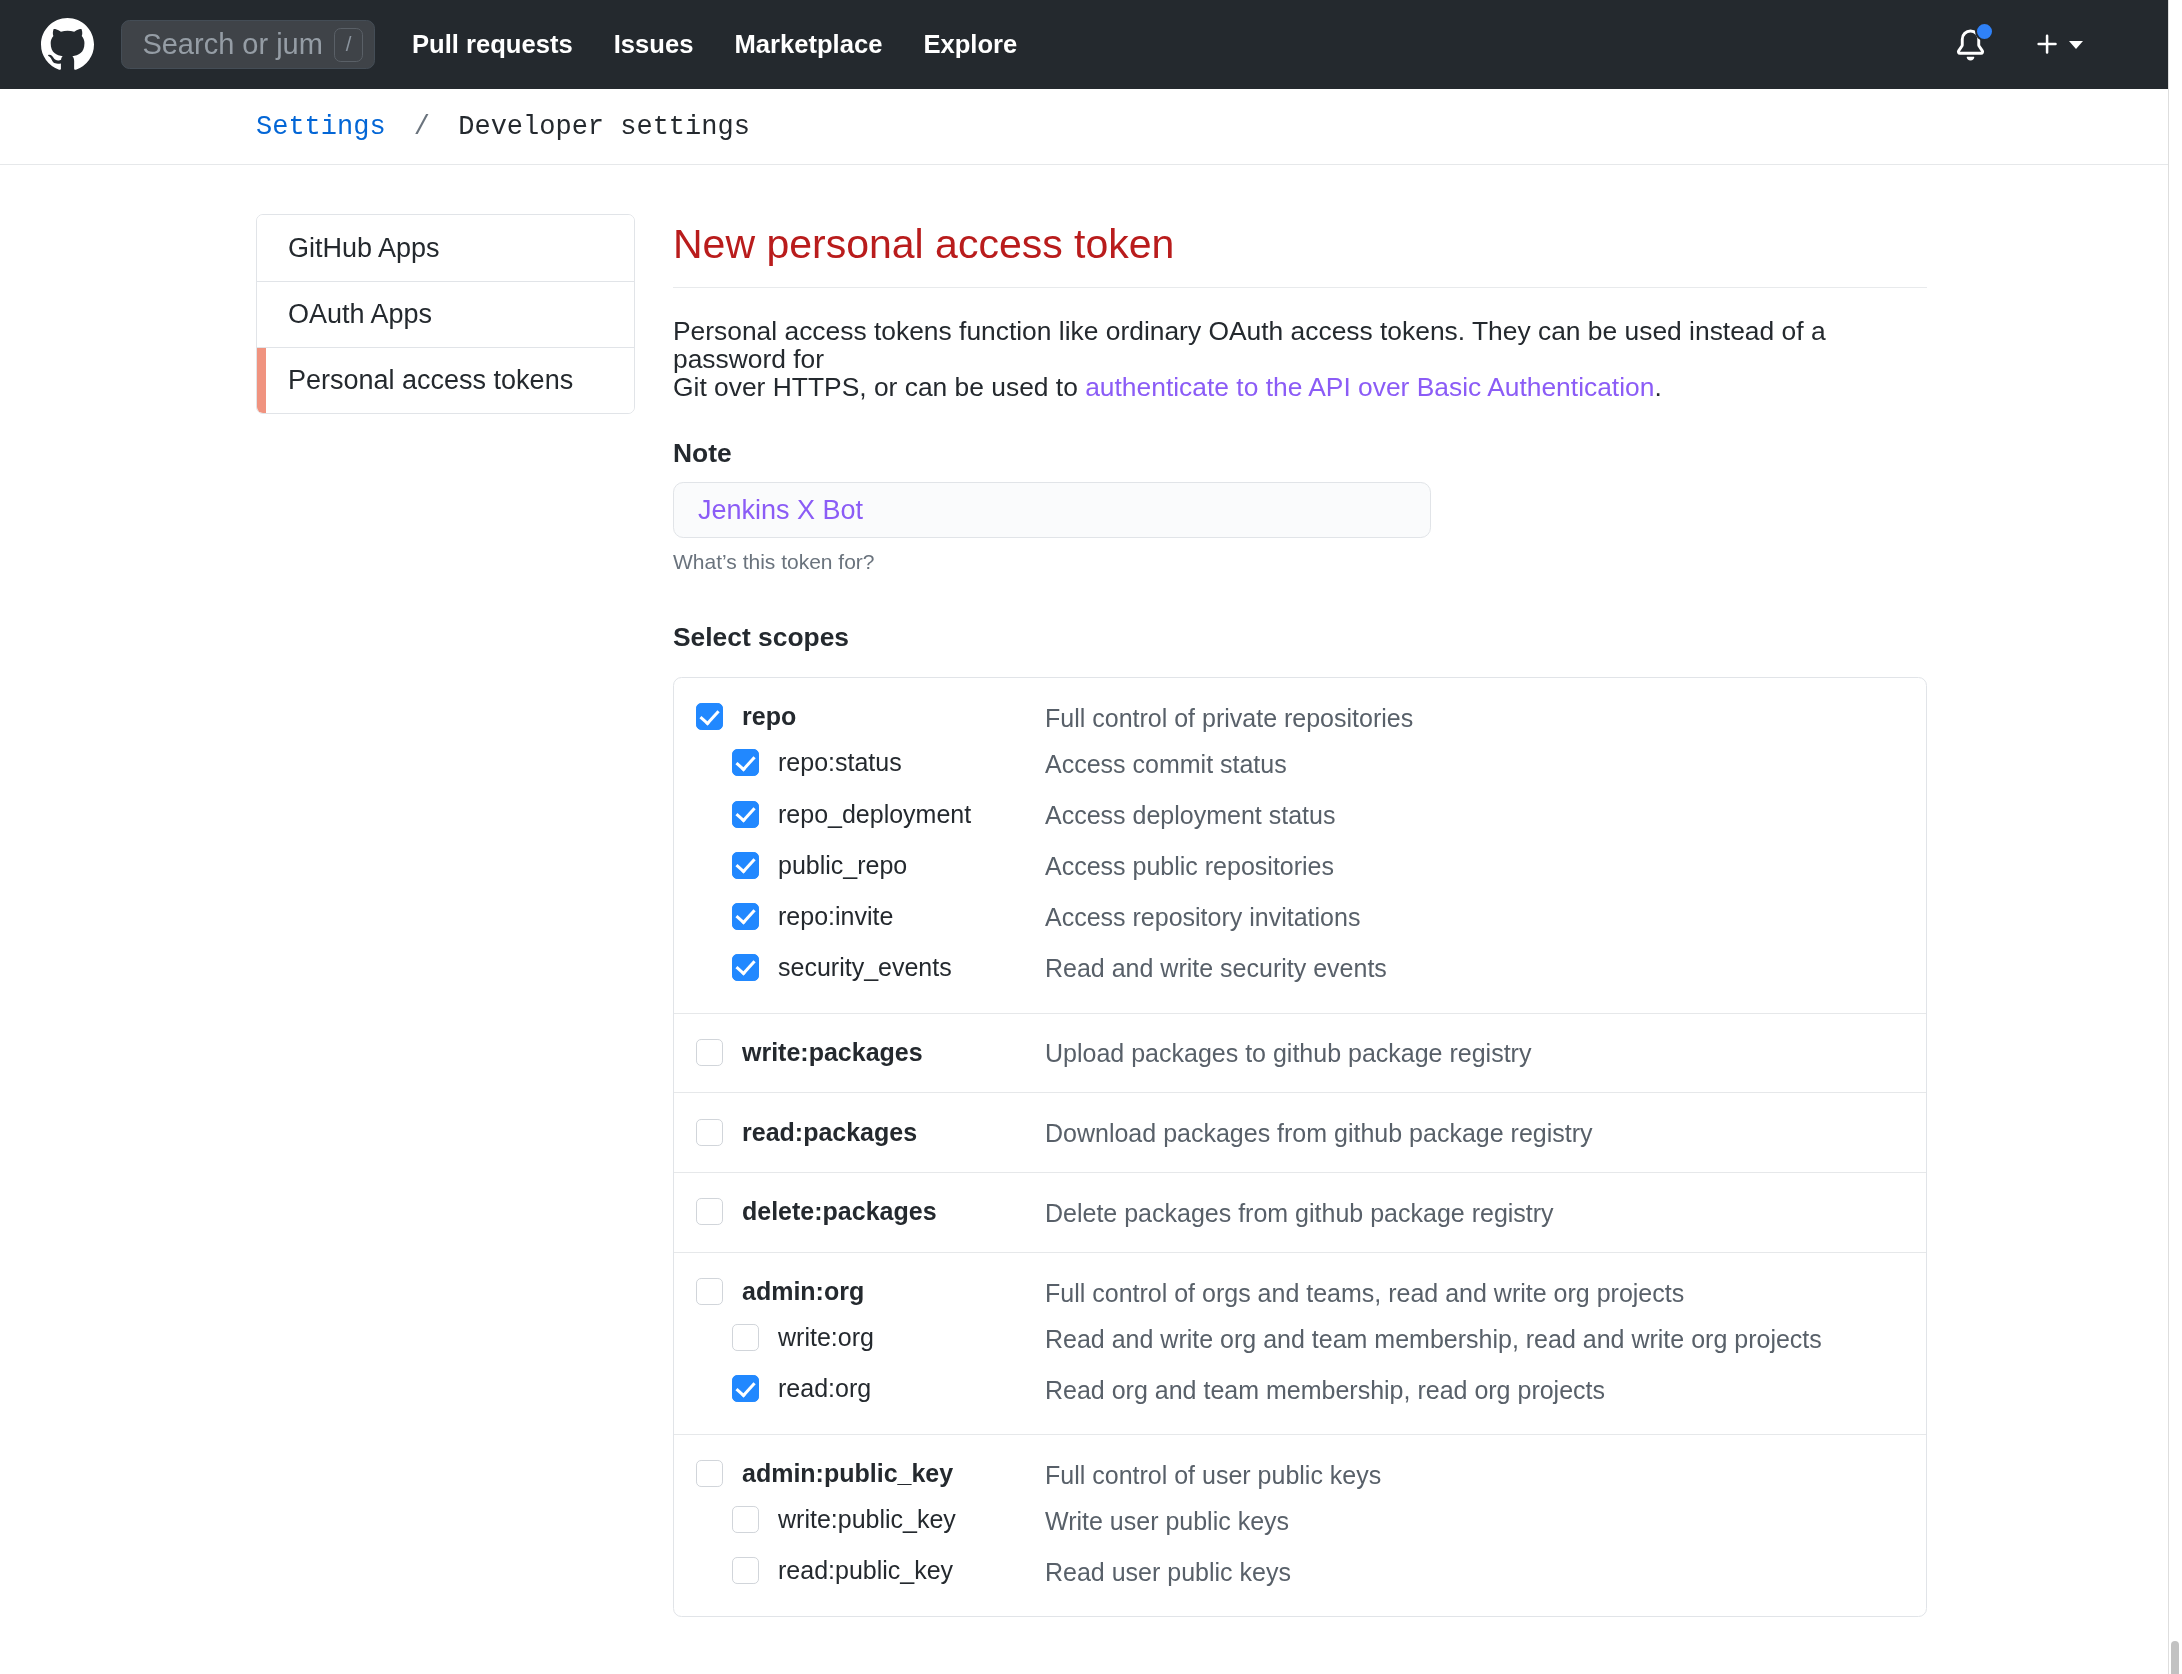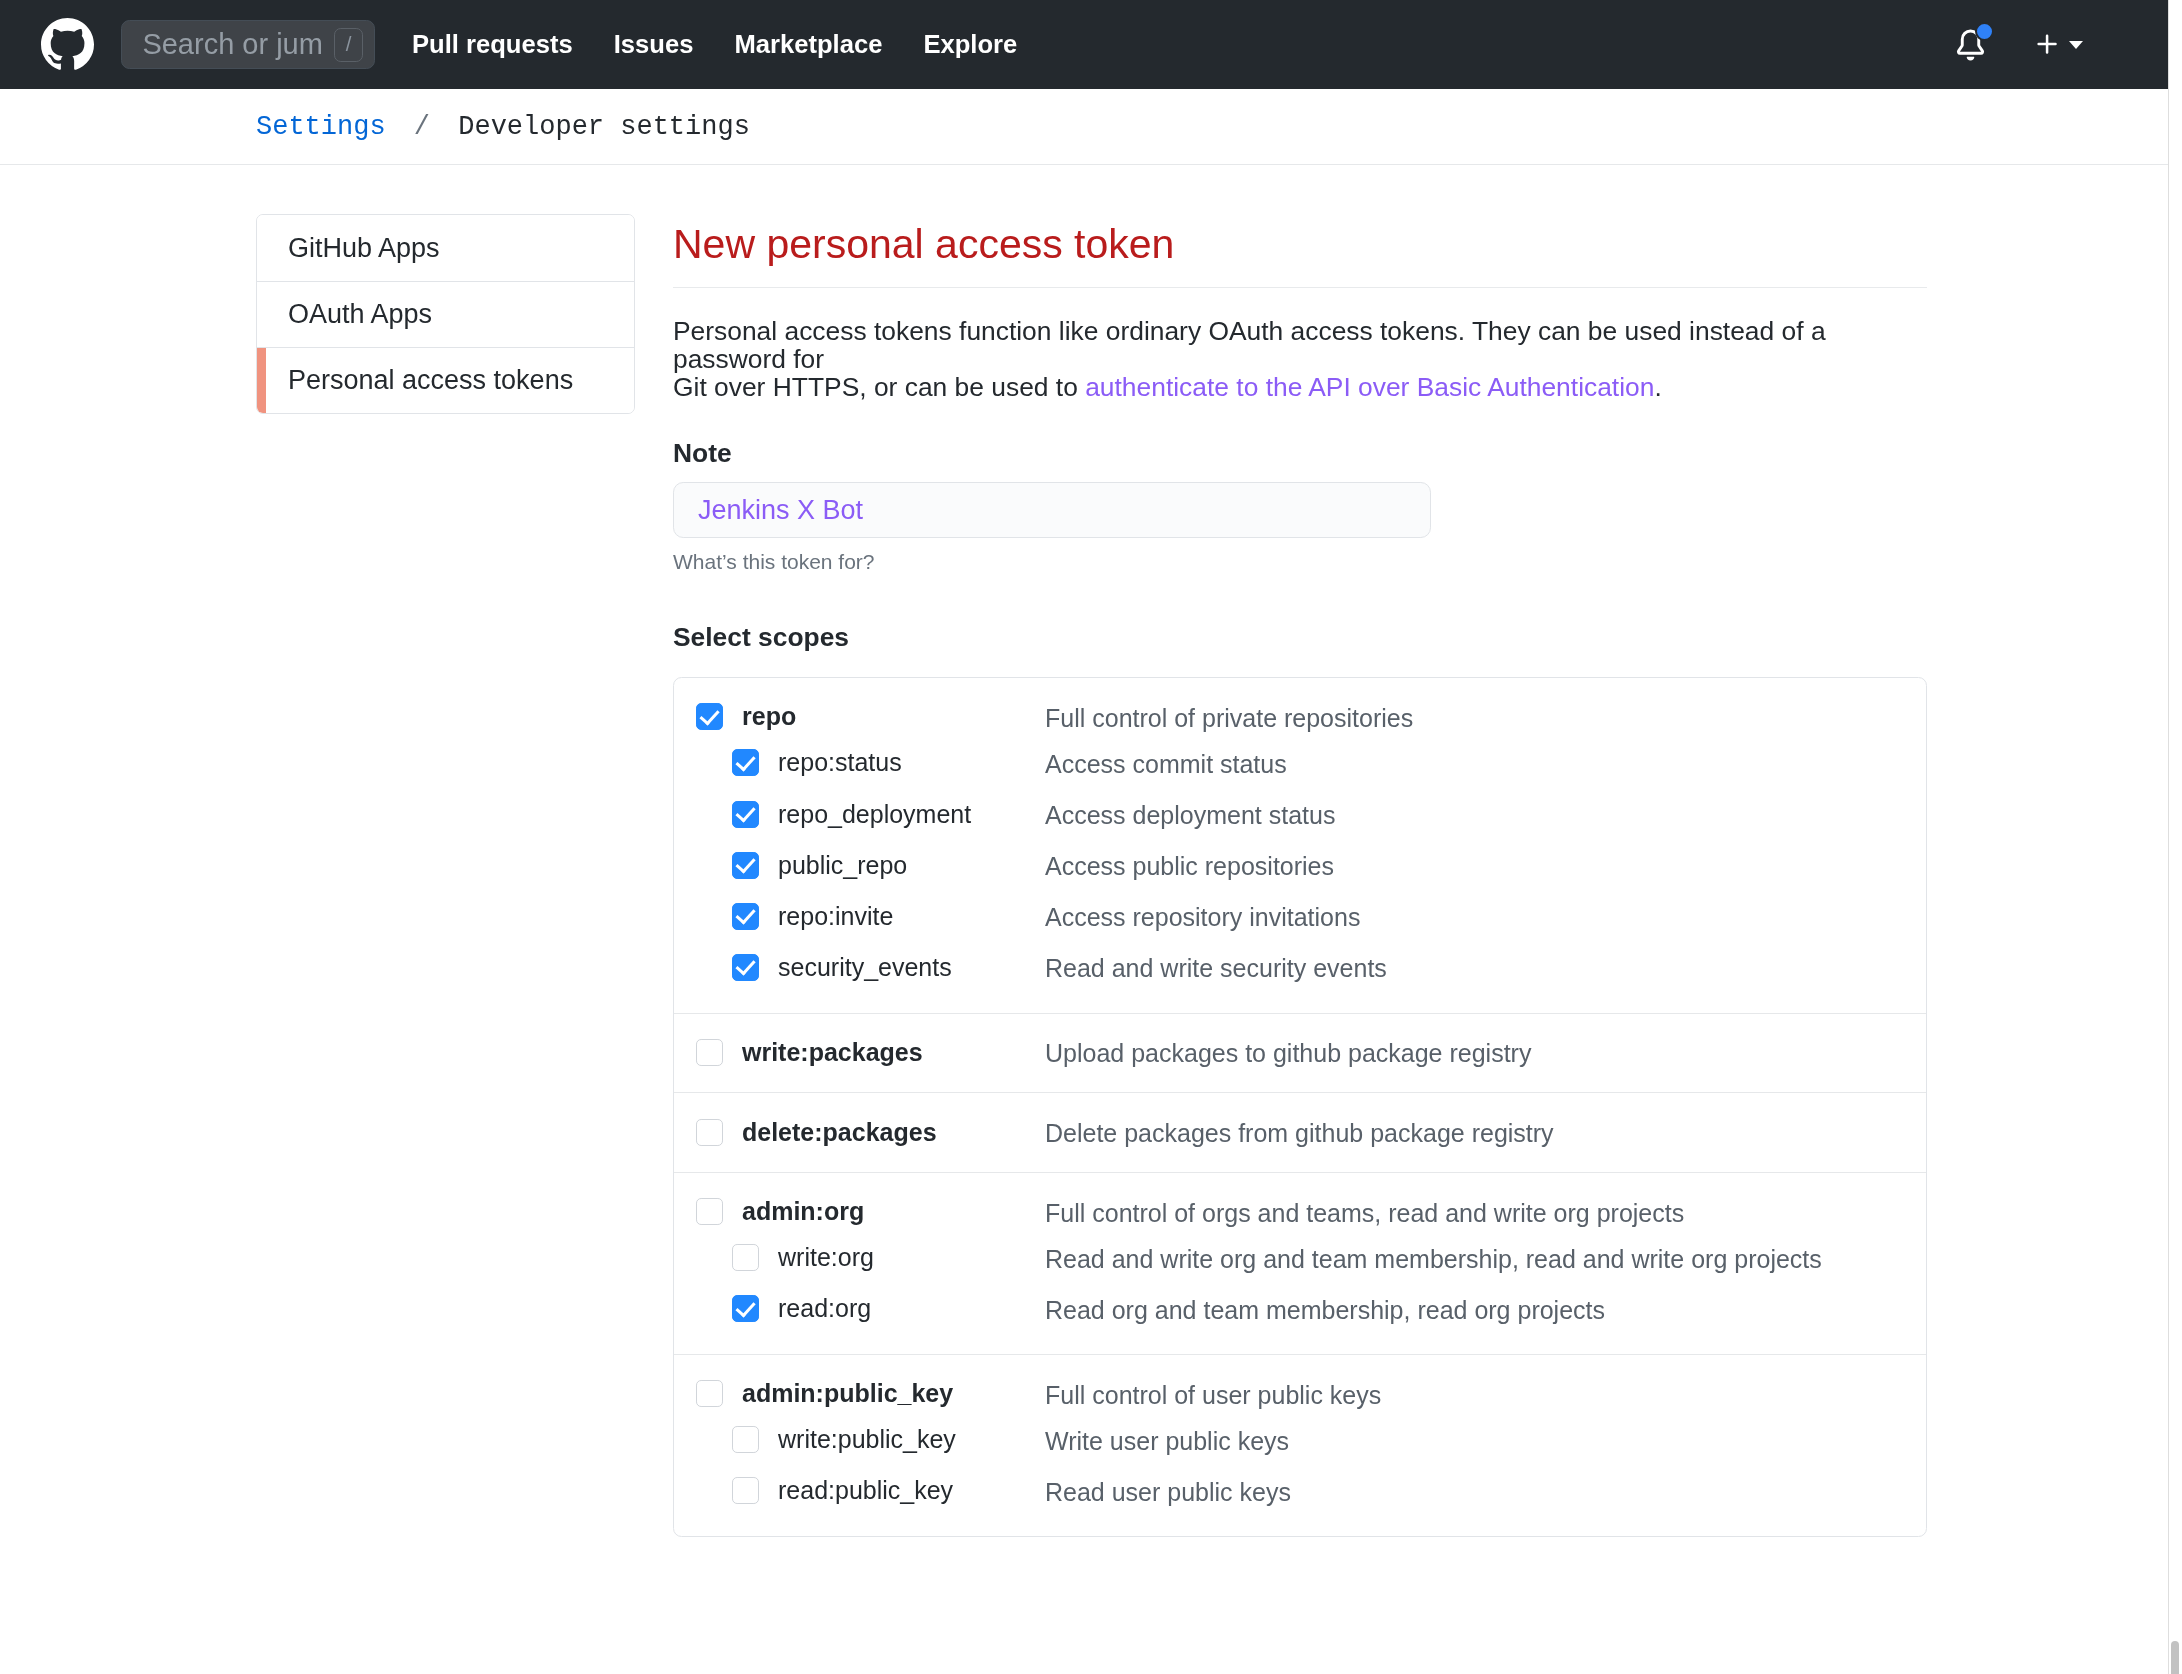--- a/index.html
+++ b/index.html
@@ -200,20 +200,29 @@
               <span class="checkbox"></span>
               <span class="scope-name">write:packages</span>
             </div>
             <span class="scope-desc">Upload packages to github package registry</span>
           </div>
         </div>
         <div class="scope-group">
           <div class="scope-row group">
             <div class="scope-left">
               <span class="checkbox"></span>
+              <span class="scope-name">read:packages</span>
+            </div>
+            <span class="scope-desc">Download packages from github package registry</span>
+          </div>
+        </div>
+        <div class="scope-group">
+          <div class="scope-row group">
+            <div class="scope-left">
+              <span class="checkbox"></span>
               <span class="scope-name">delete:packages</span>
             </div>
             <span class="scope-desc">Delete packages from github package registry</span>
           </div>
         </div>
         <div class="scope-group">
           <div class="scope-row group">
             <div class="scope-left">
               <span class="checkbox"></span>
               <span class="scope-name">admin:org</span>

